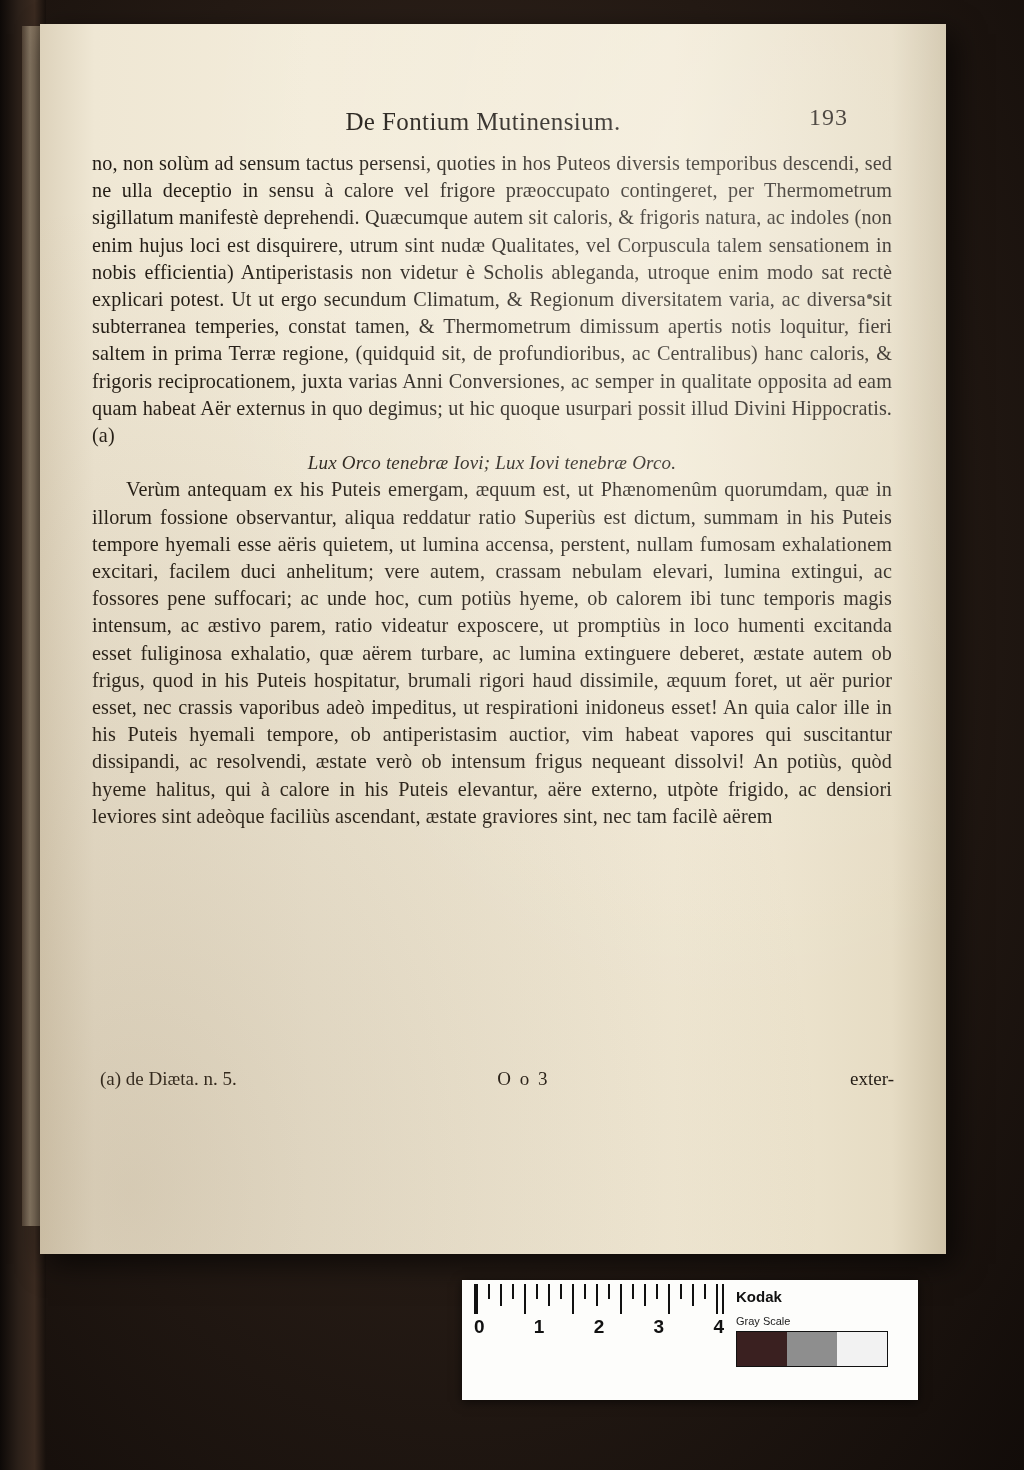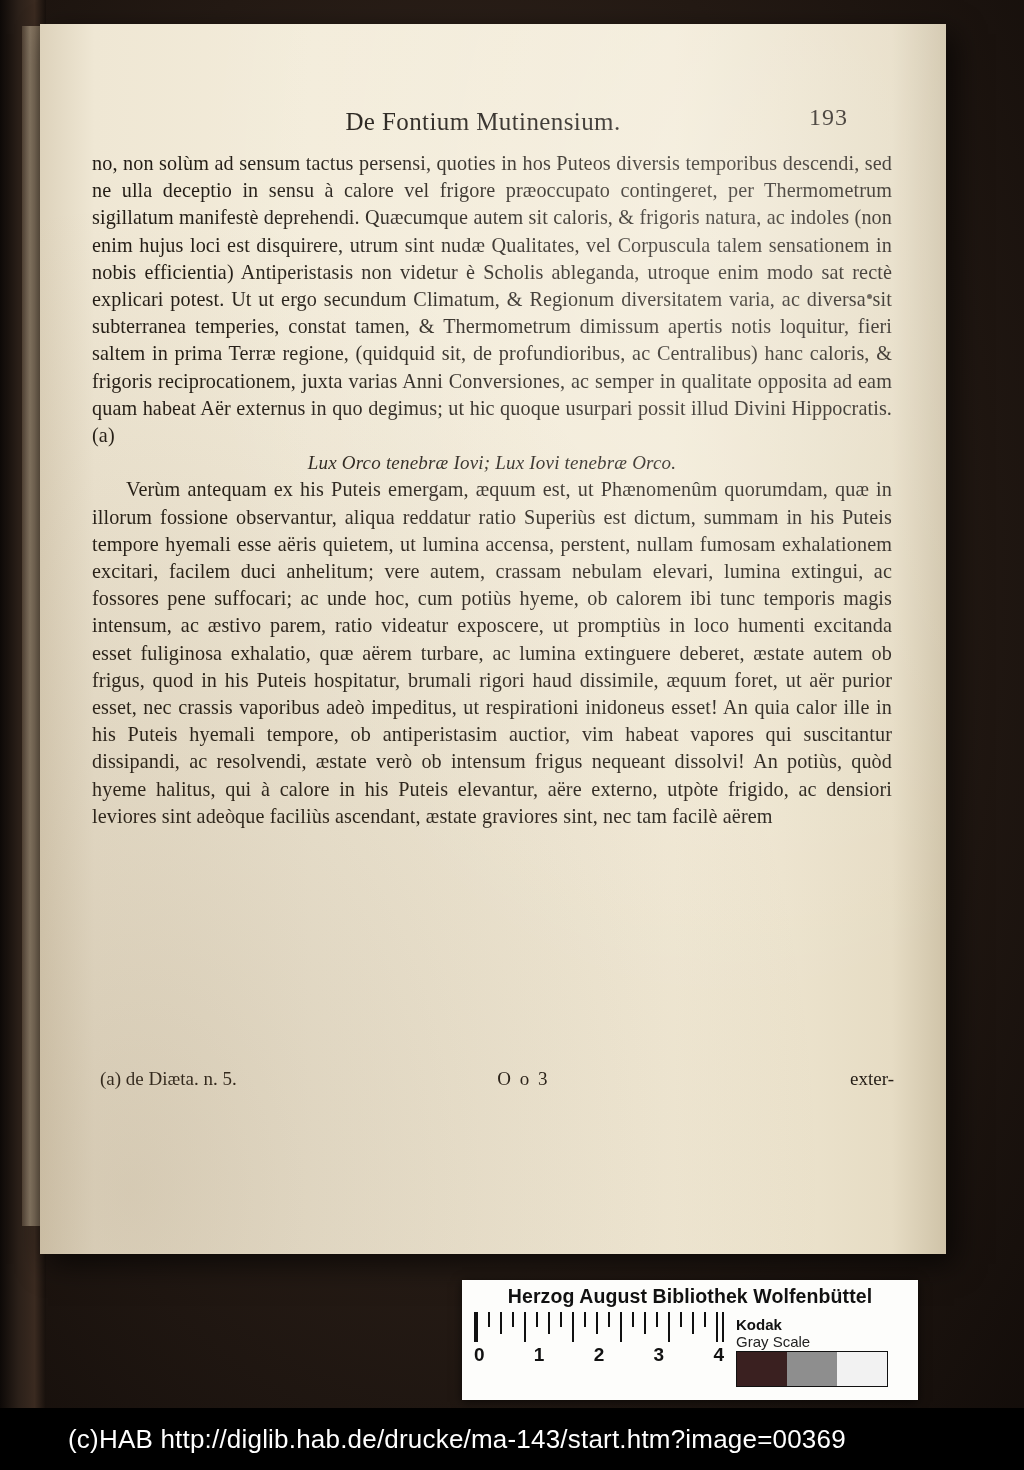--- a/index.html
+++ b/index.html
@@ -187,24 +187,25 @@
     flex: 1 1 auto;
     padding-top: 2px;
   }
   .kodak-name {
     font-size: 15px;
     font-weight: bold;
     color: #111;
     line-height: 21px;
   }
   .kodak-sub {
-    font-size: 15px;
+    font-size: 11px;
     color: #222;
     line-height: 13px;
     margin-bottom: 3px;
+    margin-top: 8px;
   }
   .patches {
     display: flex;
     height: 34px;
     width: 150px;
     border: 1px solid #111;
   }
   .patches span { flex: 1 1 33.33%; display: block; }
   .credit-bar {
     position: absolute;
@@ -249,21 +250,20 @@
     </div>
 
     <div class="foot-row">
       <div class="foot-note">(a) de Diæta. n. 5.</div>
       <div class="foot-sig">O o 3</div>
       <div class="foot-catch">exter-</div>
     </div>
   </div>
 
   <div class="target-card">
-    <div class="target-title">Herzog August Bibliothek Wolfenbüttel</div>
     <div class="target-body">
       <div class="ruler">
         <div class="ruler-ticks">
           <i style="left:0px;height:30px"></i>
             <i style="left:12px;height:15px"></i>
           <i style="left:24px;height:22px"></i>
             <i style="left:36px;height:15px"></i>
           <i style="left:48px;height:30px"></i>
             <i style="left:60px;height:15px"></i>
           <i style="left:72px;height:22px"></i>
@@ -295,16 +295,13 @@
         <div class="kodak-sub">Gray Scale</div>
         <div class="patches">
           <span style="background:#3a2020"></span>
           <span style="background:#8e8e8e"></span>
           <span style="background:#f2f2f2"></span>
         </div>
       </div>
     </div>
   </div>
 
-  <div class="credit-bar">
-    <span>(c)HAB http://diglib.hab.de/drucke/ma-143/start.htm?image=00369</span>
-  </div>
 </div>
 
 </body></html>

